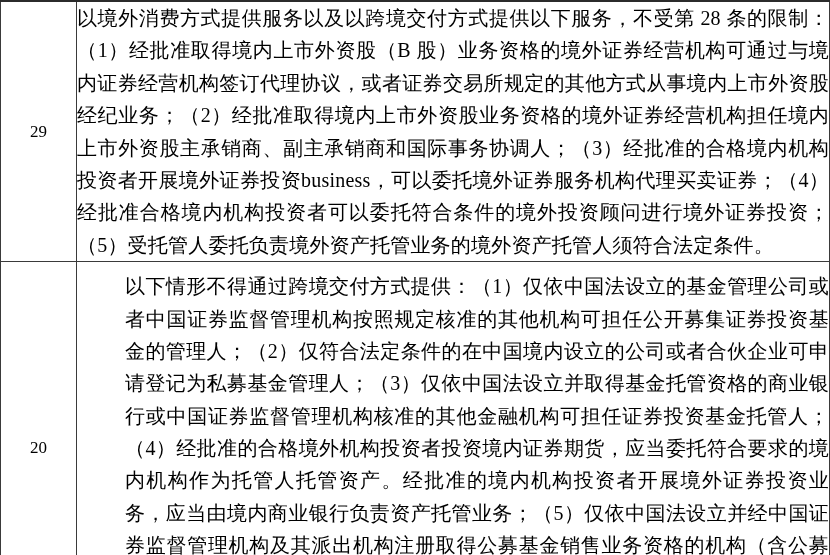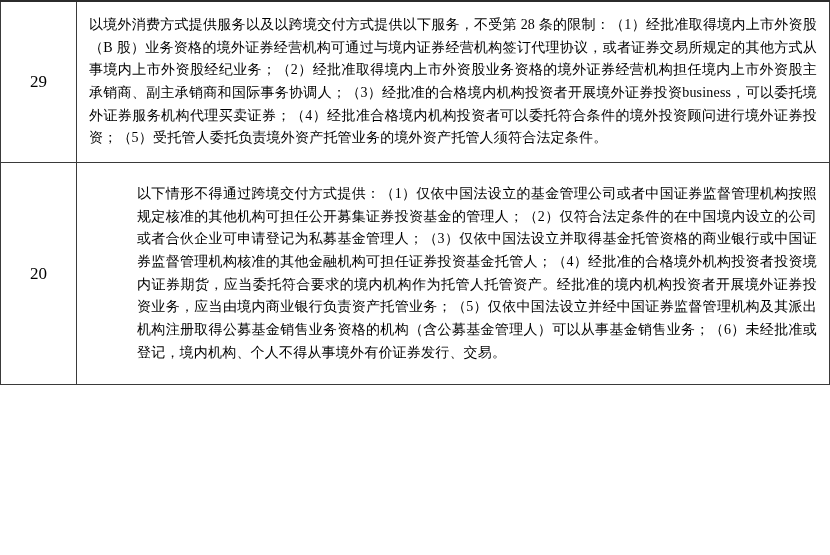--- a/index.html
+++ b/index.html
@@ -29,28 +29,28 @@
     width: 75px;
     text-align: center;
     font-size: 17px;
     font-family: "Liberation Serif", "DejaVu Serif", serif;
     color: #000;
   }
   .text-cell {
     padding: 6px 10px 8px 12px;
   }
   .para {
-    font-size: 14px;
+    font-size: 20px;
     line-height: 1.62;
     text-align: justify;
     text-justify: inter-ideograph;
     letter-spacing: 0.2px;
     font-family: "Liberation Serif", "DejaVu Serif", serif;
     color: #000;
-    margin: 12px;
+    margin: 0;
   }
   .row-30 .text-cell { padding-top: 8px; padding-bottom: 8px; padding-left: 48px; }
 </style>
 </head>
 <body>
 
 <table class="doc-table">
   <tbody>
     <tr class="row-29">
       <td class="num-cell">29</td>

